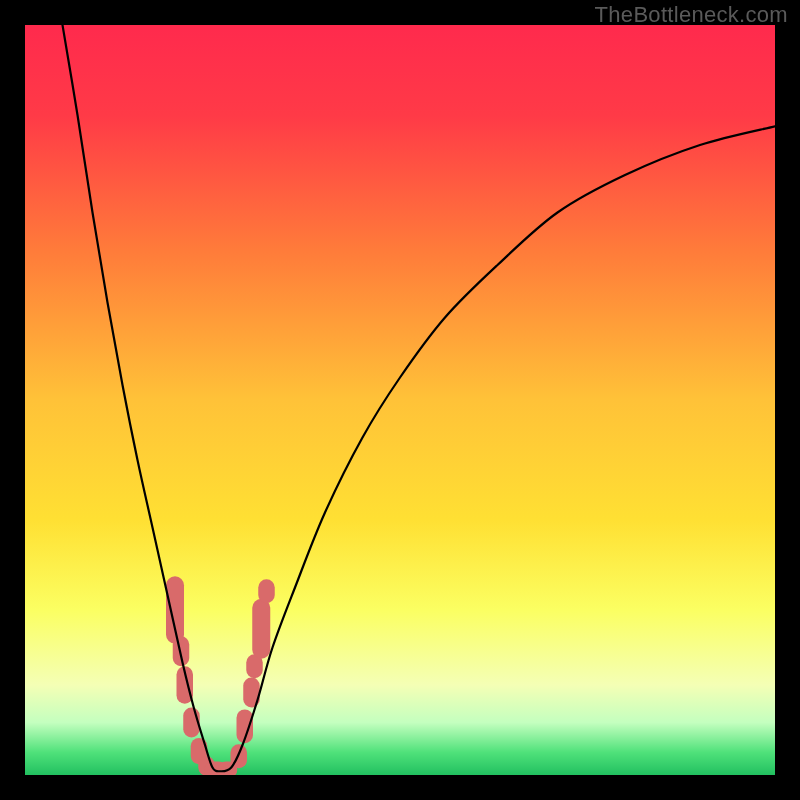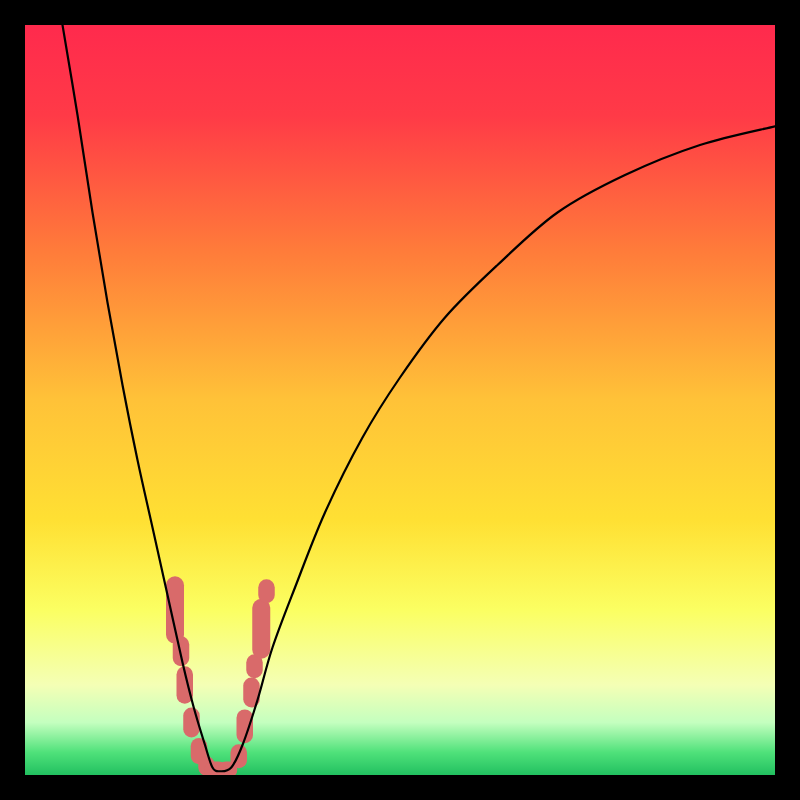--- a/index.html
+++ b/index.html
@@ -42,20 +42,21 @@
 }
 svg.curve {
   position: absolute;
   inset: 0;
 }
 </style>
 </head>
 <body>
 
 <div class="stage">
+  <div class="watermark">TheBottleneck.com</div>
 
   <div class="plot">
     <svg class="gradient" viewBox="0 0 750 750" preserveAspectRatio="none">
       <defs>
         <linearGradient id="bg-grad" x1="0" y1="0" x2="0" y2="1">
             <stop offset="0%" stop-color="#ff2a4d"></stop>
             <stop offset="12%" stop-color="#ff3a47"></stop>
             <stop offset="30%" stop-color="#ff7b3a"></stop>
             <stop offset="50%" stop-color="#ffc238"></stop>
             <stop offset="66%" stop-color="#ffe033"></stop>

